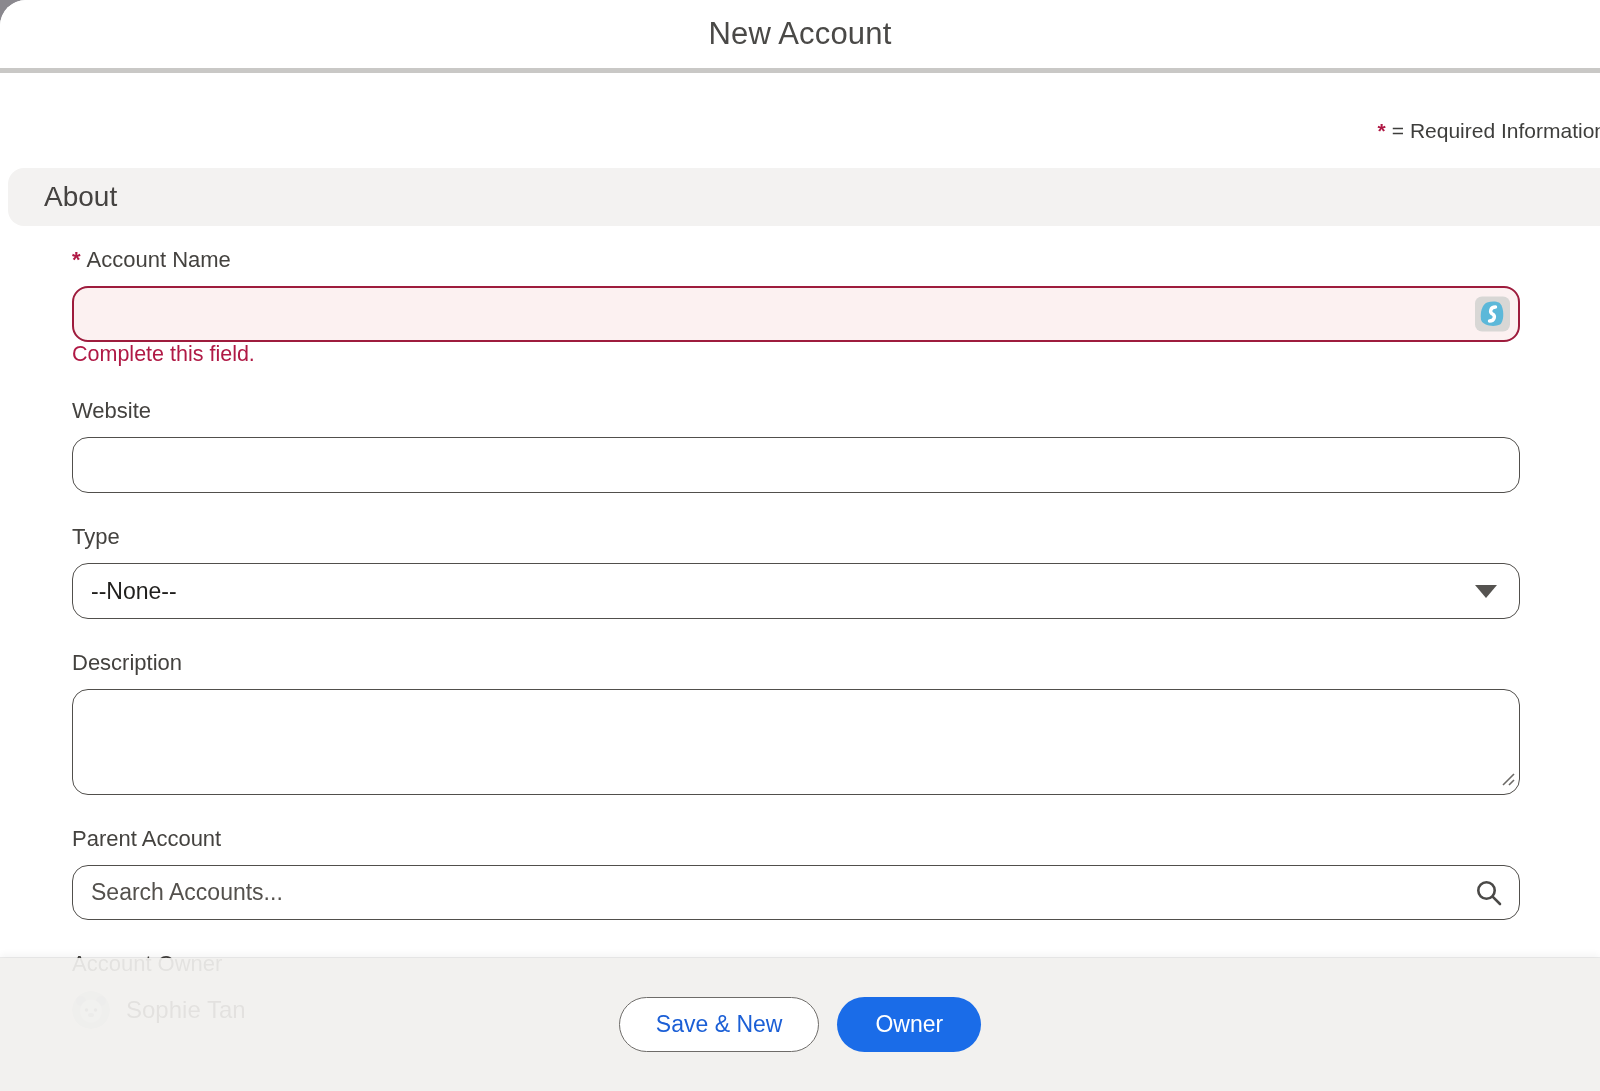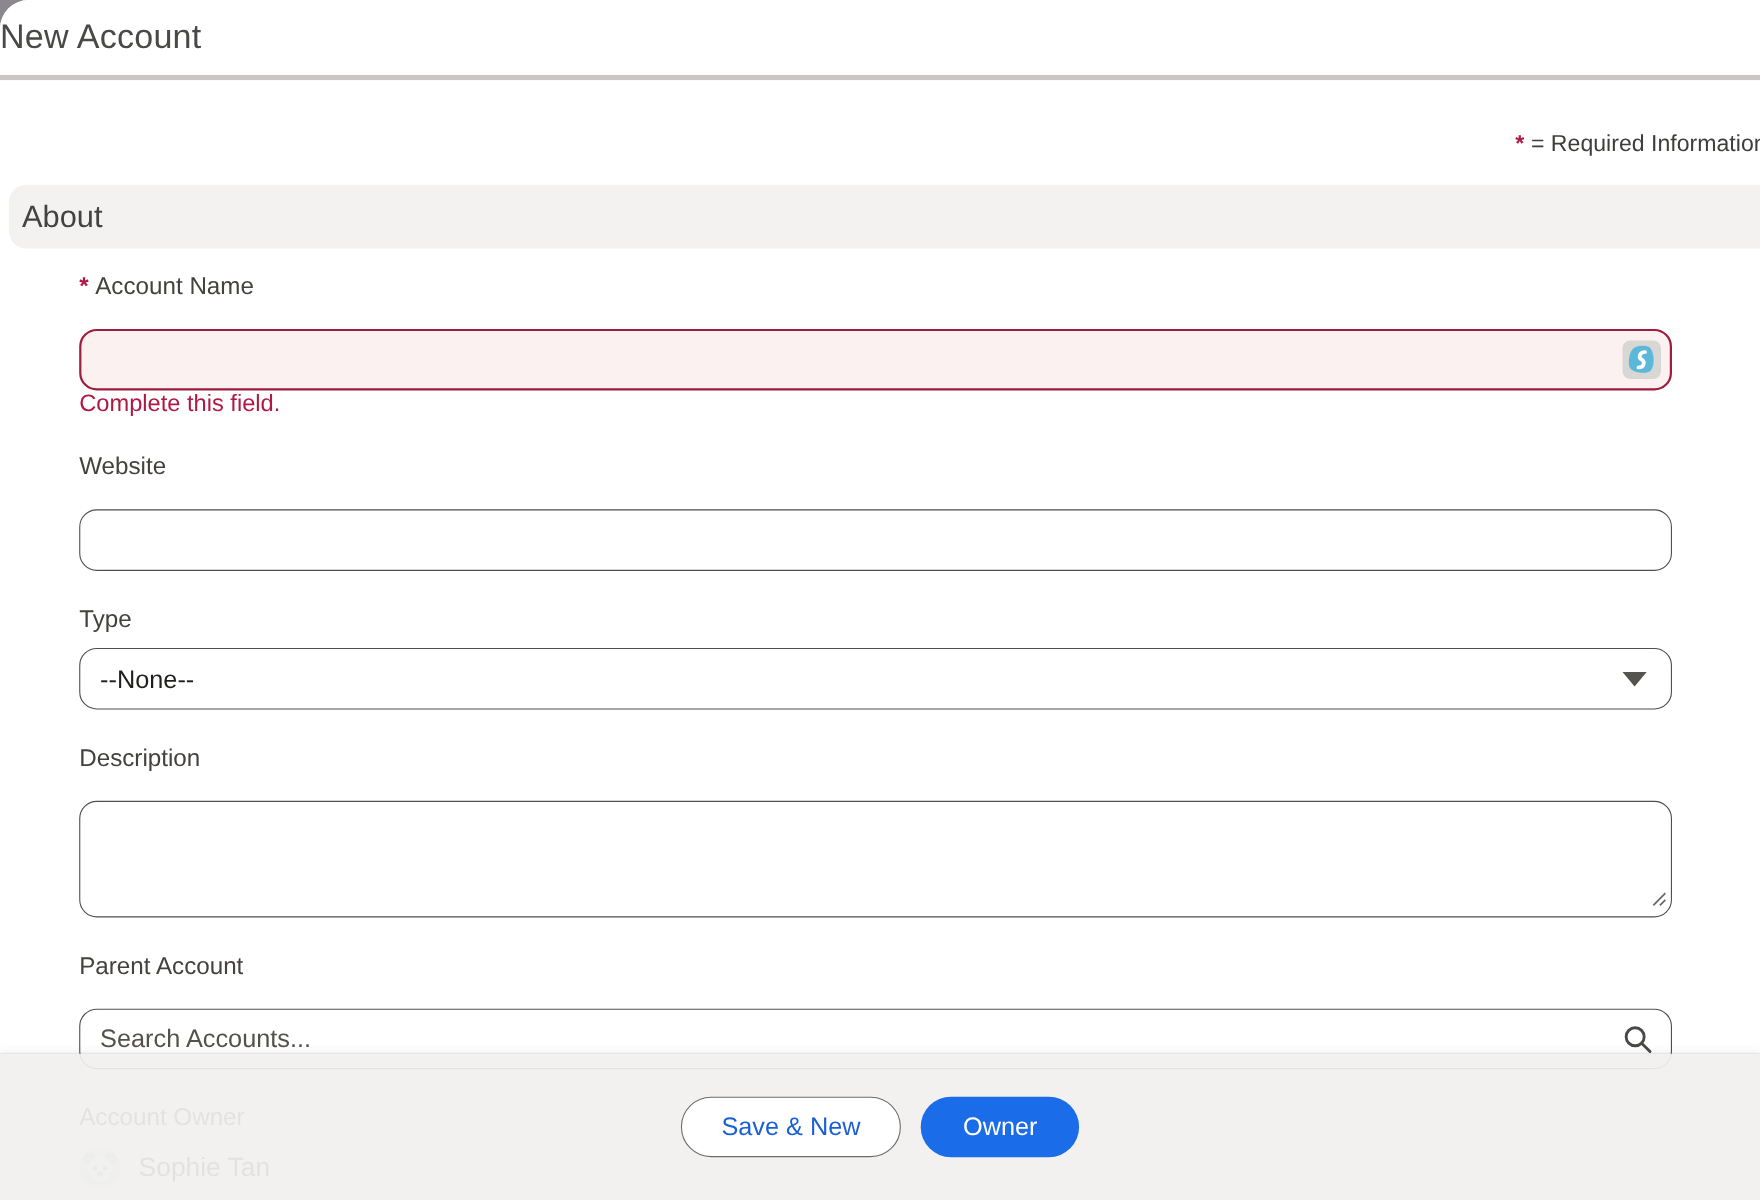--- a/index.html
+++ b/index.html
@@ -11,55 +11,55 @@
   }
   .modal {
     position: absolute; inset: 0;
     background: #ffffff;
     border-top-left-radius: 26px;
   }
   
   .modal-header {
     position: absolute; top: 0; left: 0; right: 0;
     height: 73px;
-    display: flex; align-items: center; 
+    display: flex; align-items: center; justify-content: center;
     border-bottom: 5px solid #c9c8c6;
     background: #fff;
     border-top-left-radius: 26px;
   }
   .modal-header h1 {
     font-size: 31px; font-weight: 500; color: #4a4947; letter-spacing: 0.2px;
   }
   
   .legend {
     position: absolute; top: 119px; right: -6px;
     font-size: 21px; color: #3e3e3c; white-space: nowrap;
   }
   .req { color: #b01945; font-weight: 600; margin-right: 6px; }
   
   .section-header {
     position: absolute; top: 168px; left: 8px; right: 0;
     height: 58px;
     background: #f3f2f1;
     border-radius: 16px 0 0 16px;
     display: flex; align-items: center;
-    padding-left: 12px;
+    padding-left: 36px;
     font-size: 28px; color: #454341;
   }
   
   .form {
     position: absolute; top: 247px; left: 72px; right: 80px;
   }
   .field { margin-bottom: 31px; }
   .field > label {
     display: block;
     font-size: 22px; color: #44423f;
     margin-bottom: 13px;
   }
-  .input-wrap { position: relative; margin-top: 26px; }
+  .input-wrap { position: relative; }
   .text-input, .combobox, .textarea {
     width: 100%;
     height: 56px;
     border: 1.5px solid #514f4c;
     border-radius: 16px;
     background: #fff;
     font-family: "Liberation Sans", sans-serif;
     font-size: 23px; color: #201f1d;
     padding: 0 18px;
     outline: none;

